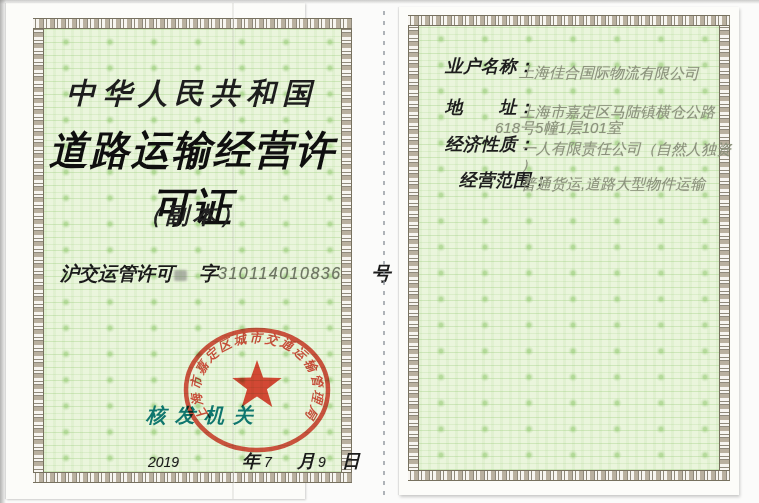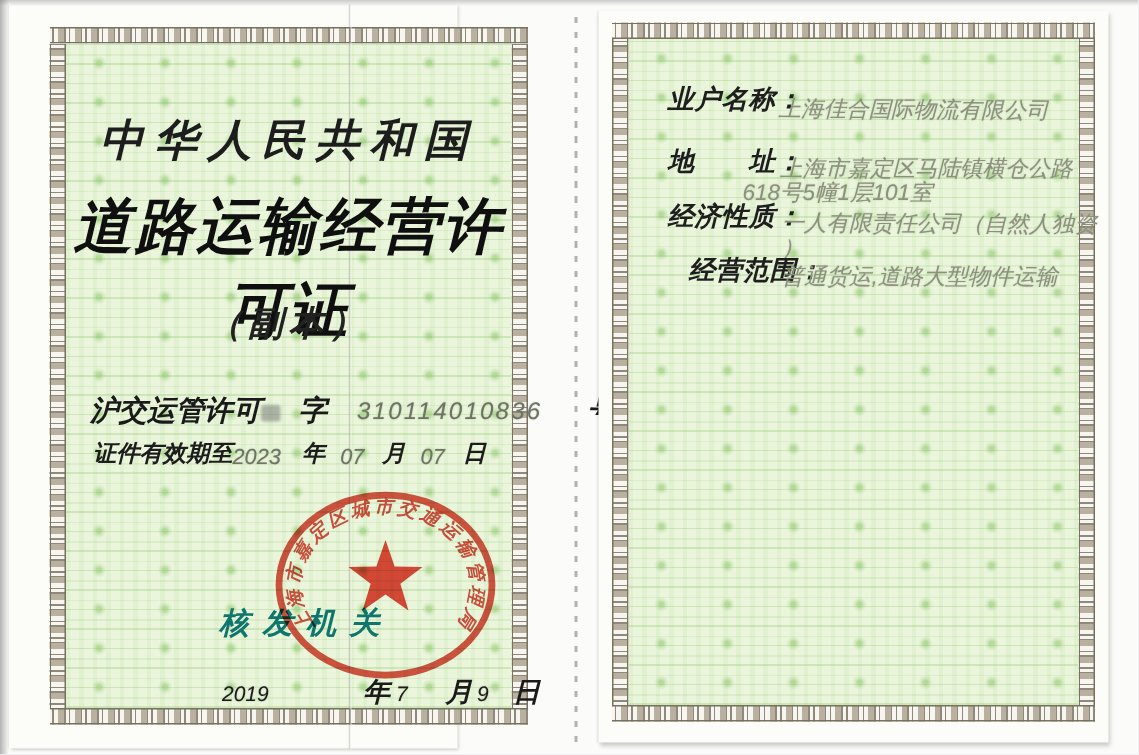--- a/index.html
+++ b/index.html
@@ -93,26 +93,23 @@
       <div class="guilloche"></div>
     </div>
 
     <div class="crease" style="left:226px;"></div>
 
     <div class="abs ctr" id="country-title">中华人民共和国</div>
     <div class="abs ctr" id="main-title">道路运输经营许可证</div>
     <div class="abs ctr" id="copy-type">（副本）</div>
 
     <div class="abs" id="license-row">
-      <span>沪交运管许可</span><span class="smudge"></span><span style="margin-left:12px;">字</span><span class="num fill-in" style="margin-left:20px;">310114010836</span><span style="margin-left:30px;">号</span>
+      <span>沪交运管许可</span><span class="smudge"></span><span style="margin-left:12px;">字</span><span class="num fill-in" style="">310114010836</span><span style="margin-left:30px;">号</span>
     </div>
 
-    <div class="abs" id="validity-row">
-      <span>证件有效期至</span><span class="v fill-in">2023</span><span style="margin-left:14px;">年</span><span class="v fill-in" style="margin-left:10px;">07</span><span style="margin-left:12px;">月</span><span class="v fill-in" style="margin-left:10px;">07</span><span style="margin-left:12px;">日</span>
-    </div>
 
     <div class="abs" id="issuer-label">核发机关</div>
 
     <svg class="abs" id="stamp" width="172" height="156" viewBox="0 0 172 156">
       <ellipse cx="86" cy="80" rx="71" ry="60" fill="none" stroke="#d63423" stroke-width="4.5" opacity="0.9"></ellipse>
       <path id="ringPath" d="M 45.7,113.9 A 57,48 0 1 1 126.3,113.9" fill="none"></path>
       <text font-size="12.5" fill="#d63423" letter-spacing="2.5" opacity="0.92" font-weight="600">
         <textPath href="#ringPath" startOffset="50%" text-anchor="middle">上海市嘉定区城市交通运输管理局</textPath>
       </text>
       <polygon fill="#e12d1a" opacity="0.92" transform="translate(86,76)" points="0,-26 6.1,-8.4 24.7,-8 9.9,3.2 15.3,21 0,10.4 -15.3,21 -9.9,3.2 -24.7,-8 -6.1,-8.4"></polygon>

